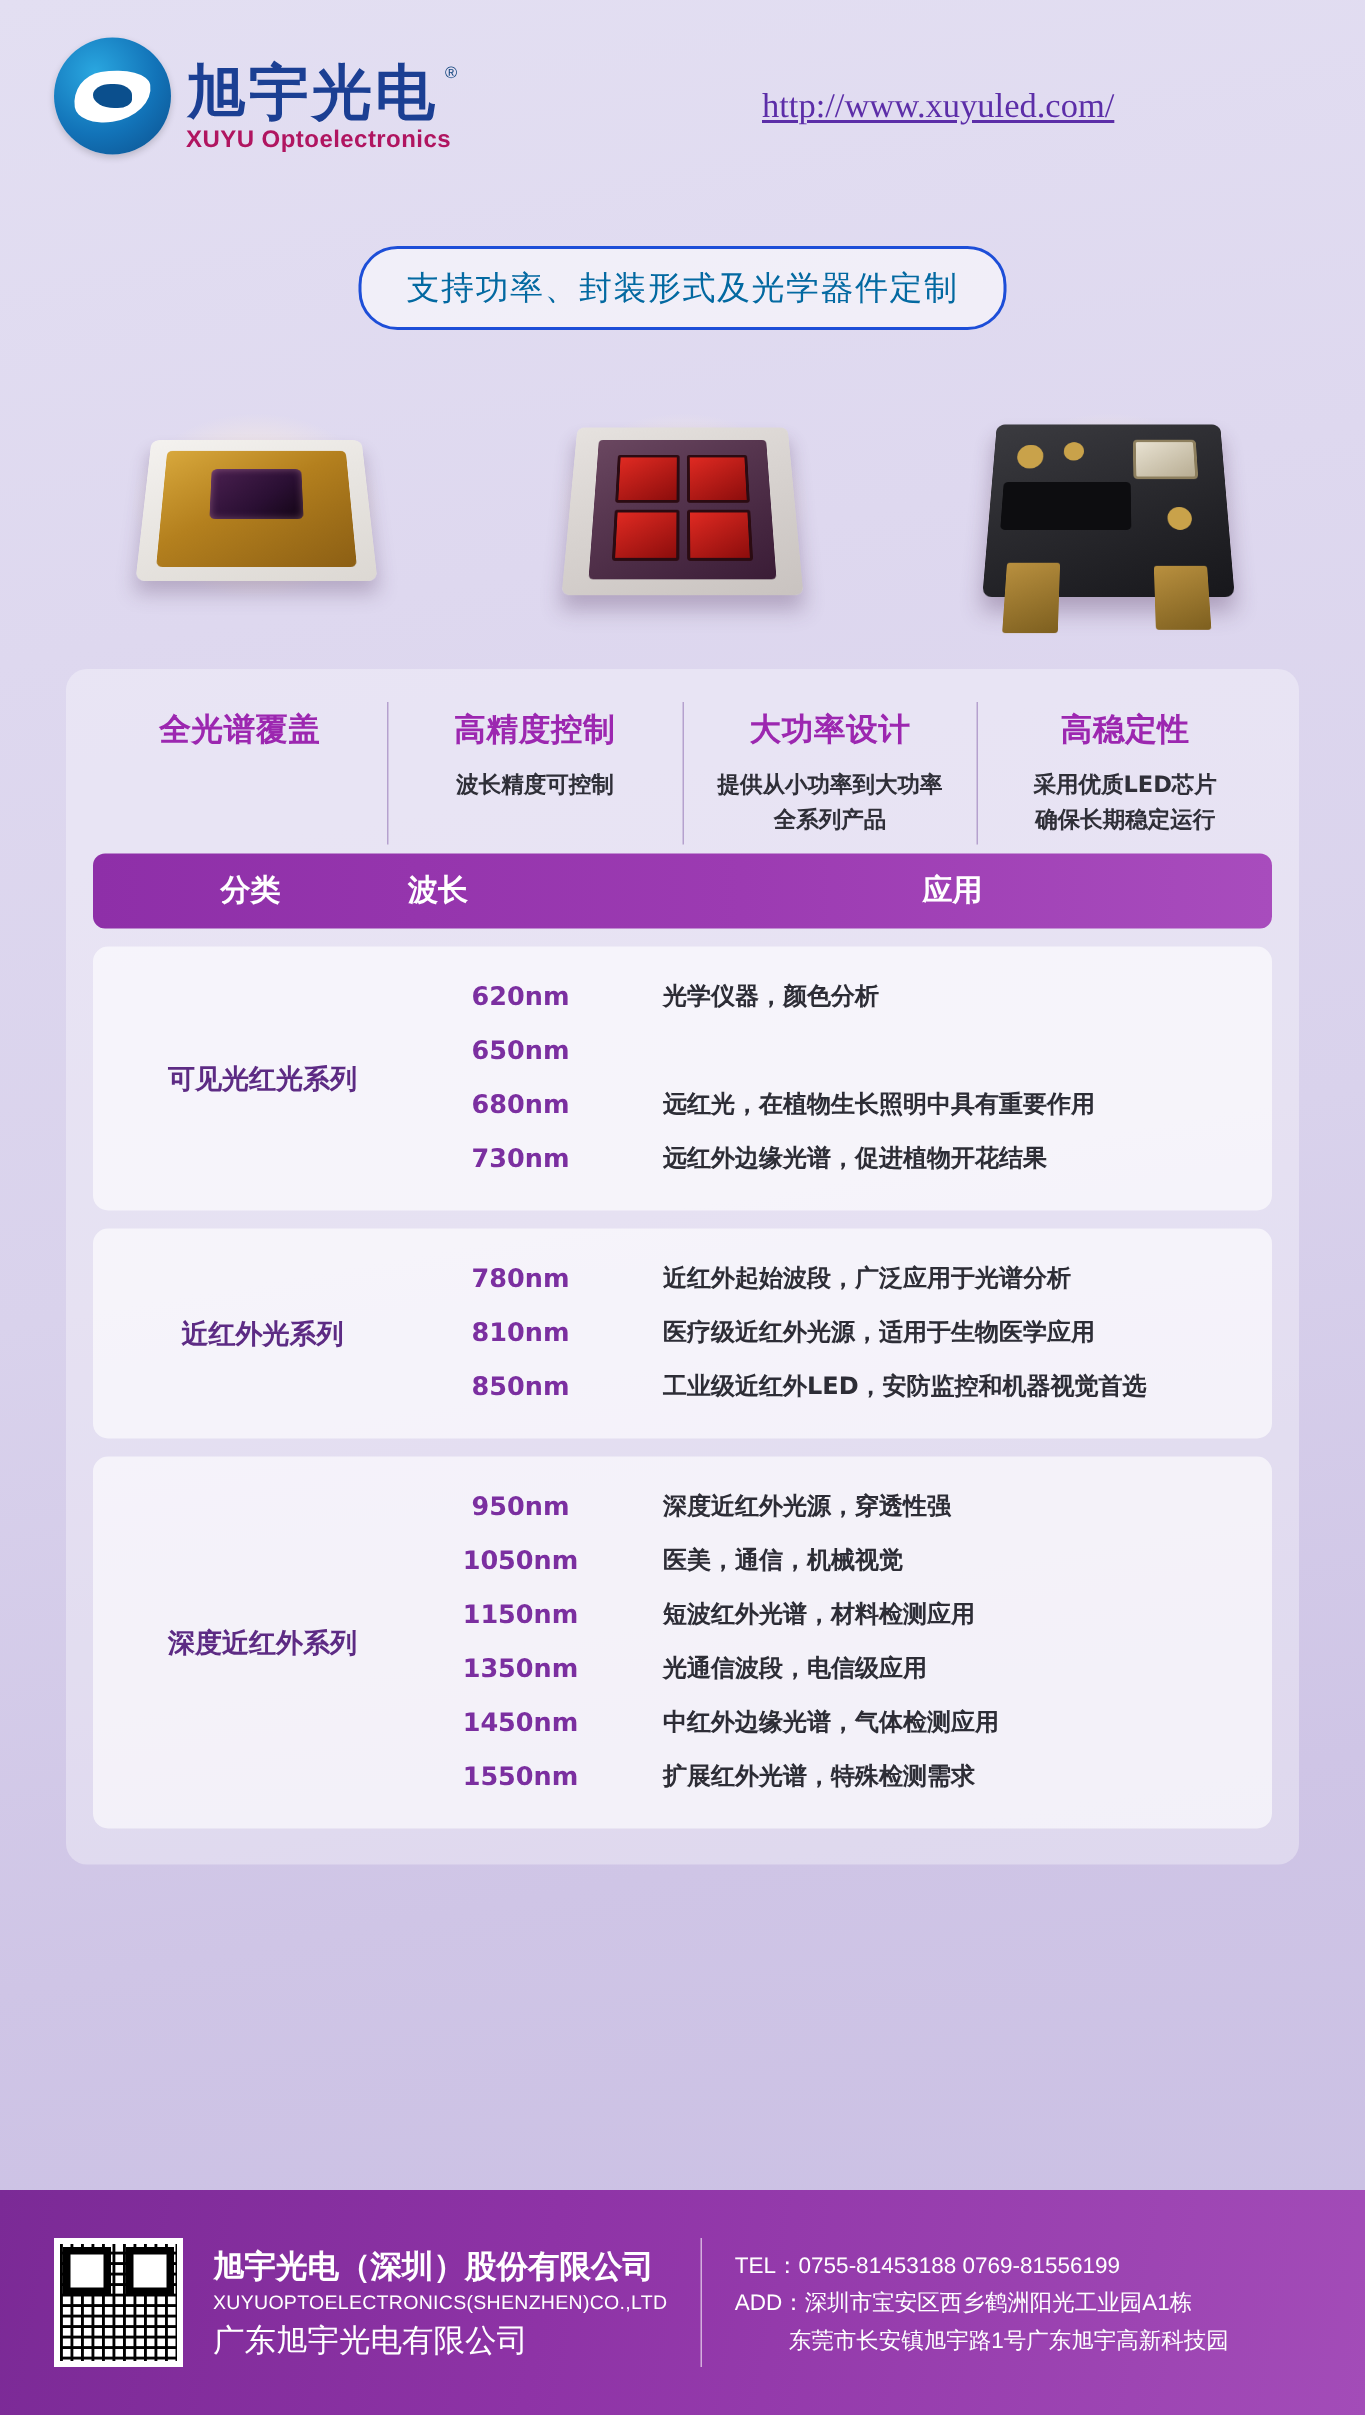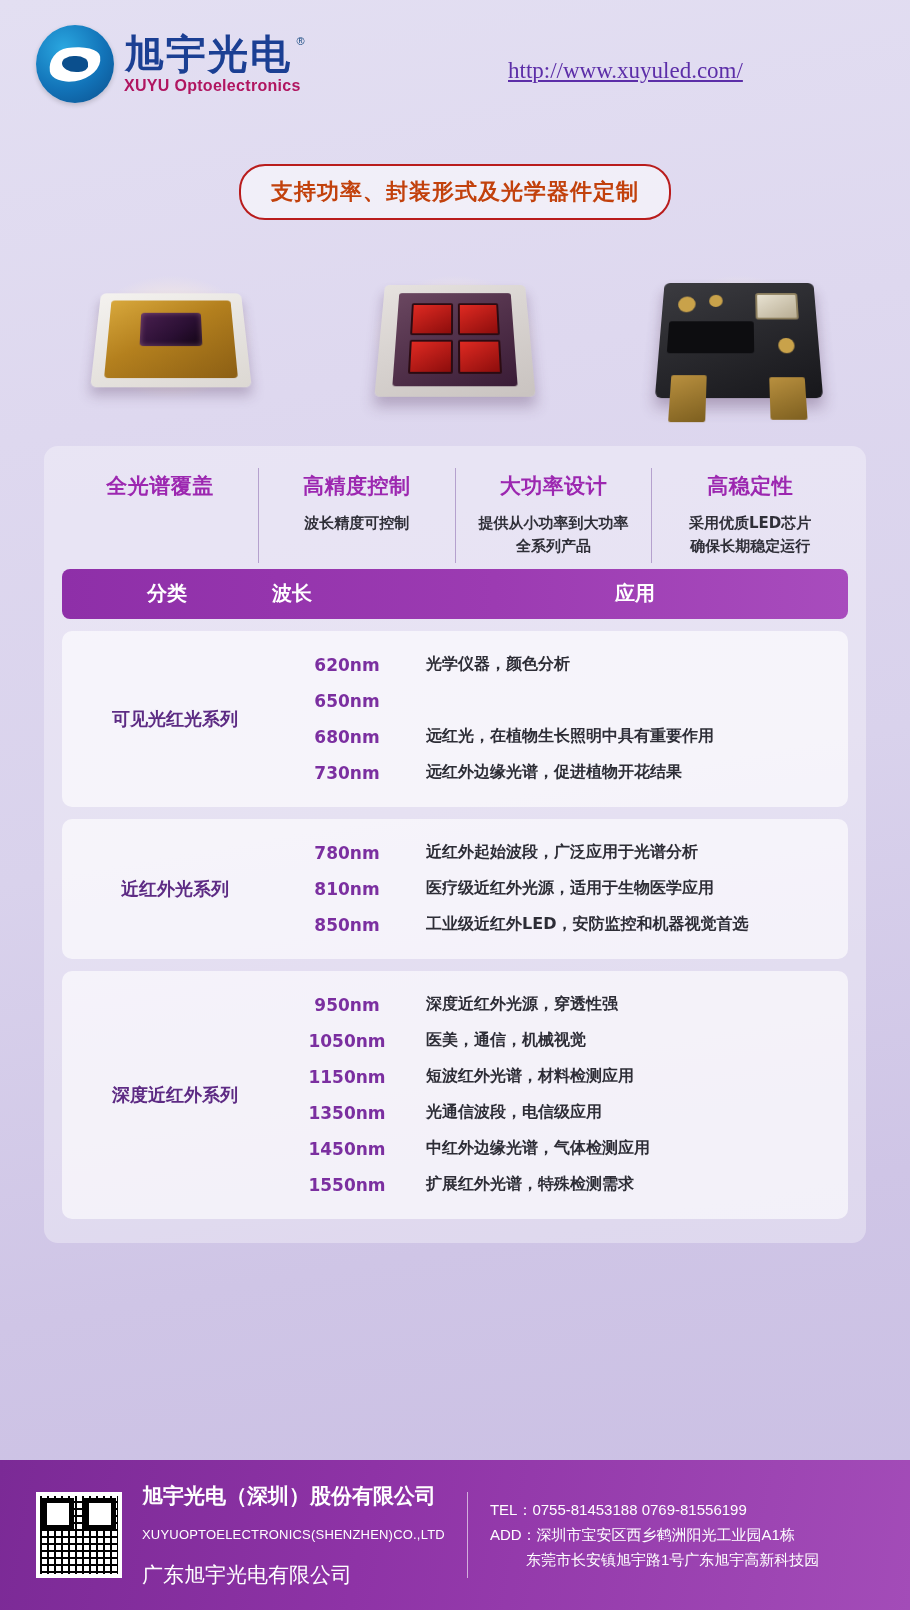--- a/index.html
+++ b/index.html
@@ -14,21 +14,21 @@
   }
 
   
   .header {
     height: 128px;
     display: flex;
     align-items: center;
     padding: 0 36px;
     position: relative;
   }
-  .logo-block { display: flex; align-items: center; gap: 10px; }
+  .logo-block { display: flex; align-items: flex-end; gap: 10px; }
   .logo-mark {
     width: 78px; height: 78px; border-radius: 50%;
     background: radial-gradient(circle at 35% 30%, #2aa7e0 0%, #1273b8 55%, #0c4f8c 100%);
     position: relative;
     box-shadow: 0 2px 5px rgba(0,0,0,.18);
     flex: none;
   }
   .logo-mark::before {
     content: "";
     position: absolute; left: 13px; top: 22px;
@@ -75,25 +75,25 @@
     color: transparent;
     -webkit-text-stroke: 3px #b4228a;
     paint-order: stroke fill;
     text-shadow: 0 3px 0 rgba(120,30,120,.25);
     line-height: 1.12;
   }
   .subtitle-pill {
     display: inline-block;
     margin-top: 18px;
     padding: 11px 30px;
-    border: 2px solid #b91c1c;
+    border: 2px solid #1d4ed8;
     border-radius: 26px;
     background: rgba(255,255,255,.55);
-    color: #c2410c;
-    font-size: 22px; font-weight: 700;
+    color: #0369a1;
+    font-size: 22px; font-weight: 400;
     font-family: "DejaVu Sans", sans-serif;
     letter-spacing: 1px;
   }
 
   
   .products {
     display: flex; justify-content: center; align-items: center;
     gap: 52px; margin-top: 22px; height: 190px;
   }
   .prod {
@@ -219,21 +219,21 @@
     border-radius: 10px;
     margin-top: 12px;
     padding: 16px 0;
   }
   .tgroup .c-cat {
     font-size: 18px; color: #5d2b84; font-weight: 700;
     font-family: "DejaVu Sans", sans-serif;
     padding-left: 16px;
   }
   .trows { flex: 1; }
-  .trow { display: flex; align-items: center; height: 36px; }
+  .trow { display: flex; align-items: center; height: 36px; gap: 16px; }
   .trow .wav {
     width: 150px; flex: none; text-align: center;
     color: #7b2fa0; font-weight: 700; font-size: 17px;
     font-family: "DejaVu Sans", sans-serif;
   }
   .trow .app {
     flex: 1; color: #2d2d36; font-size: 16px; font-weight: 700;
     font-family: "DejaVu Sans", sans-serif; padding-left: 4px;
   }
 
@@ -257,21 +257,21 @@
     background-size: 7px 7px, 7px 7px;
     background-color: #fff;
     position: relative;
   }
   .qr-inner::before, .qr-inner::after {
     content:""; position:absolute; width:22px; height:22px;
     border:5px solid #000; background:#fff;
   }
   .qr-inner::before { left:2px; top:2px; }
   .qr-inner::after { right:2px; top:2px; }
-  .f-left { display:flex; flex-direction: column; justify-content:center; gap:17px; }
+  .f-left { display:flex; flex-direction: column; justify-content:center; gap:2px; }
   .f-cn1 { font-size: 21px; font-weight: 700; font-family: "DejaVu Sans", sans-serif; }
   .f-en { font-size: 13px; letter-spacing: .2px; }
   .f-cn2 { font-size: 21px; font-weight: 400; font-family: "DejaVu Sans", sans-serif; margin-top: 2px; }
   .f-divider { width: 1px; height: 86px; background: rgba(255,255,255,.6); margin: 0 22px; }
   .f-right { display:flex; flex-direction: column; justify-content:center; gap:6px; font-size: 15px; }
   .f-right .line2 { padding-left: 0; }
   .f-right .line3 { padding-left: 36px; }
 </style>
 </head>
 <body>

